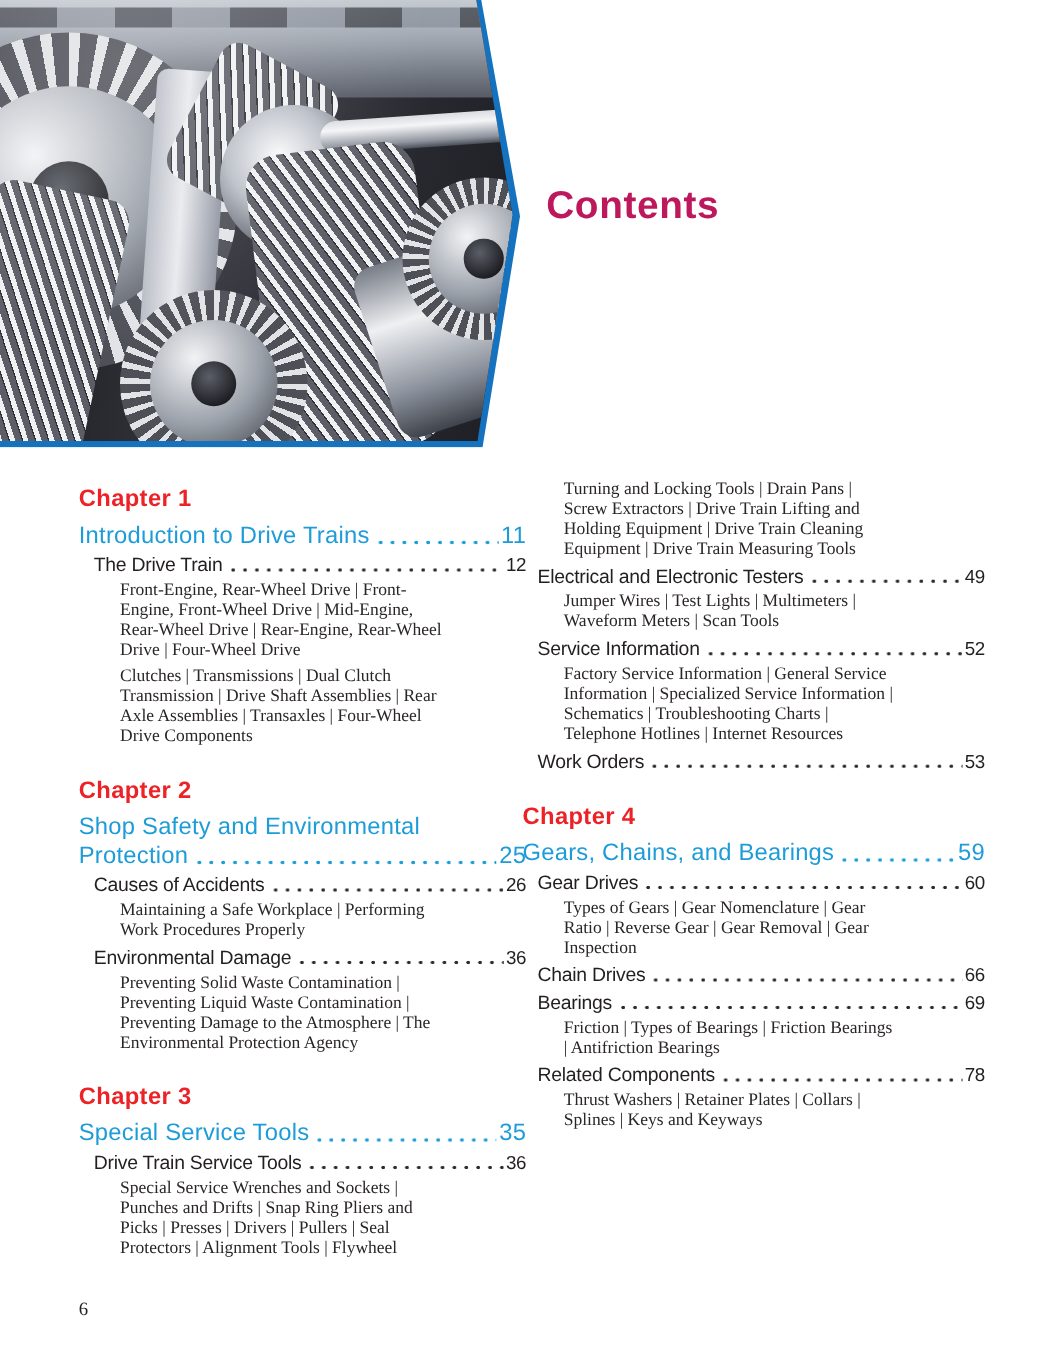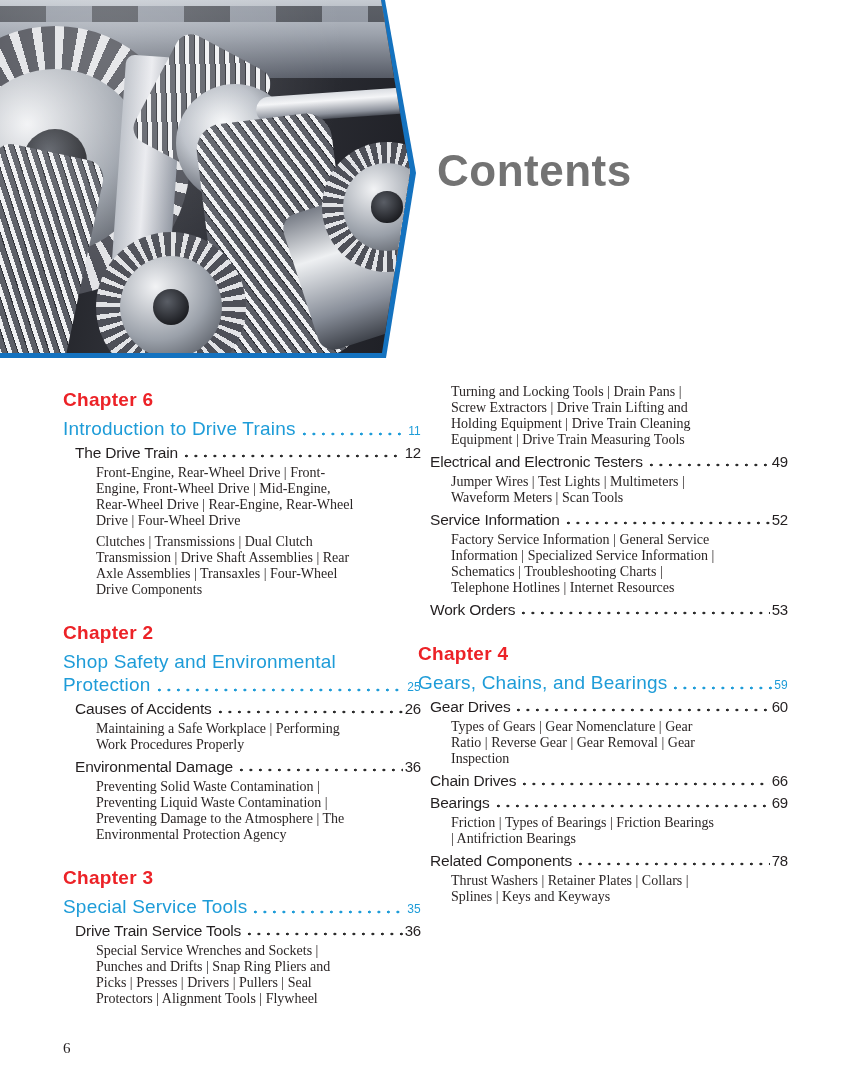--- a/index.html
+++ b/index.html
@@ -43,39 +43,39 @@
     background:linear-gradient(#d9dce1,#f4f5f7 30%,#8d929c 80%,#4a4e57); }
   .cyl { left:298px; top:196px; width:126px; height:142px; transform:rotate(-18deg); border-radius:16px;
     background:linear-gradient(#777c86,#eef0f2 35%,#888e99 75%,#3f434b); }
   .ring { left:176px; top:84px; width:118px; height:118px; border-radius:50%;
     background:radial-gradient(circle at 40% 35%, #fafbfc, #b9bec6 40%, #6a6f79 69%, #2c2f35 71%, rgba(0,0,0,0) 73%); }
   .sheen { inset:0; background:radial-gradient(ellipse at 25% 15%, rgba(255,255,255,.18), rgba(255,255,255,0) 55%); }
 
   
   .contents-title {
     position:absolute; left:437px; top:146px;
-    font-size:44px; font-weight:bold; letter-spacing:.5px; color:#737373;text-align:center;
+    font-size:31px; font-weight:bold; letter-spacing:.5px; color:#be185d;text-align:center;
   }
 
   
   .col { position:absolute; color:#231f20; }
   .col-left  { left:63px;  top:389px; width:358px; }
   .col-right { left:418px; top:384px; width:370px; }
 
   .chapter { color:#ec2227; font-weight:bold; font-size:19px; letter-spacing:.3px; margin:24px 0 7px; }
   .col .chapter:first-child { margin-top:0; }
 
   .row { display:flex; align-items:baseline; }
   .row .t { white-space:nowrap; }
   .pg { white-space:nowrap; }
   .leader { flex:1 1 auto; height:4px; align-self:flex-end; margin:0 2px 4px 6px;
     background-repeat:repeat-x; background-size:9.5px 4px; }
 
   .blue, .blue-line { color:#1e9cd8; font-size:19px; letter-spacing:.2px; line-height:1.16; margin:1px 0; }
-  .blue .pg { font-size:12px; }
+  .blue .pg { font-size:19px; }
   .blue .leader { background-image:radial-gradient(circle at 2.5px 2px, #1e9cd8 1.25px, rgba(0,0,0,0) 1.7px); }
 
   .entry { font-size:15.5px; letter-spacing:-0.2px; margin:4px 0 3px 12px; }
   .entry .pg { font-size:15px; }
   .entry .leader { background-image:radial-gradient(circle at 2.5px 2px, #2b2b2b 1.2px, rgba(0,0,0,0) 1.65px); }
 
   .sub { font-family:"Liberation Serif", serif; font-size:14px; line-height:16px;
     margin:2px 0 5px 33px; max-width:266px; color:#2b2626; }
 
   .folio { position:absolute; left:63px; top:1040px; font-family:"Liberation Serif", serif; font-size:15px; color:#231f20; }
@@ -108,21 +108,21 @@
           <div class="hub"></div>
           <div class="hub2"></div>
         </div>
       <div class="sheen"></div>
     </div>
   </div>
 
   <div class="contents-title">Contents</div>
 
   <div class="col col-left">
-    <div class="chapter">Chapter 6</div>
+    <div class="chapter">Chapter 1</div>
     <div class="row blue">
       <span class="t">Introduction to Drive Trains</span>
       <span class="leader"></span>
       <span class="pg">11</span>
     </div>
     <div class="row entry">
       <span class="t">The Drive Train</span>
       <span class="leader"></span>
       <span class="pg">12</span>
     </div>

